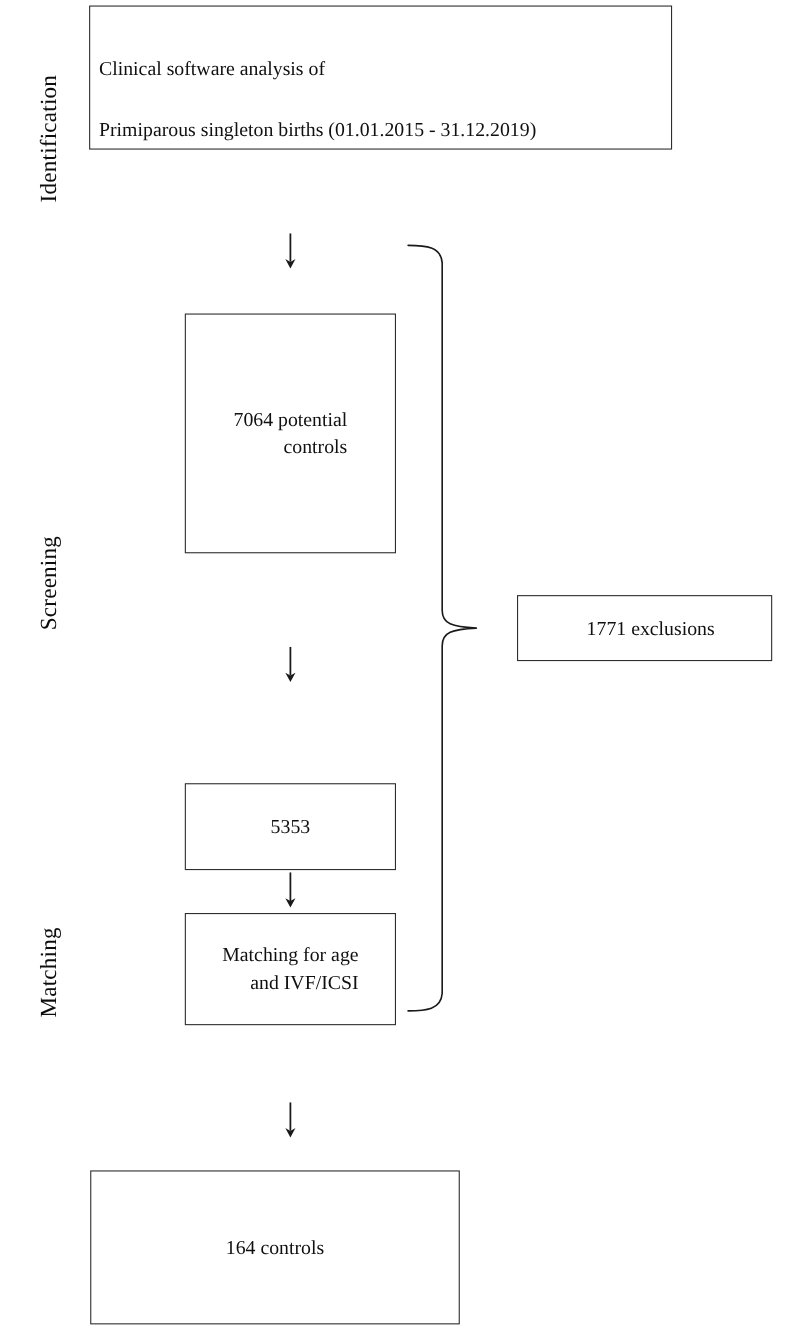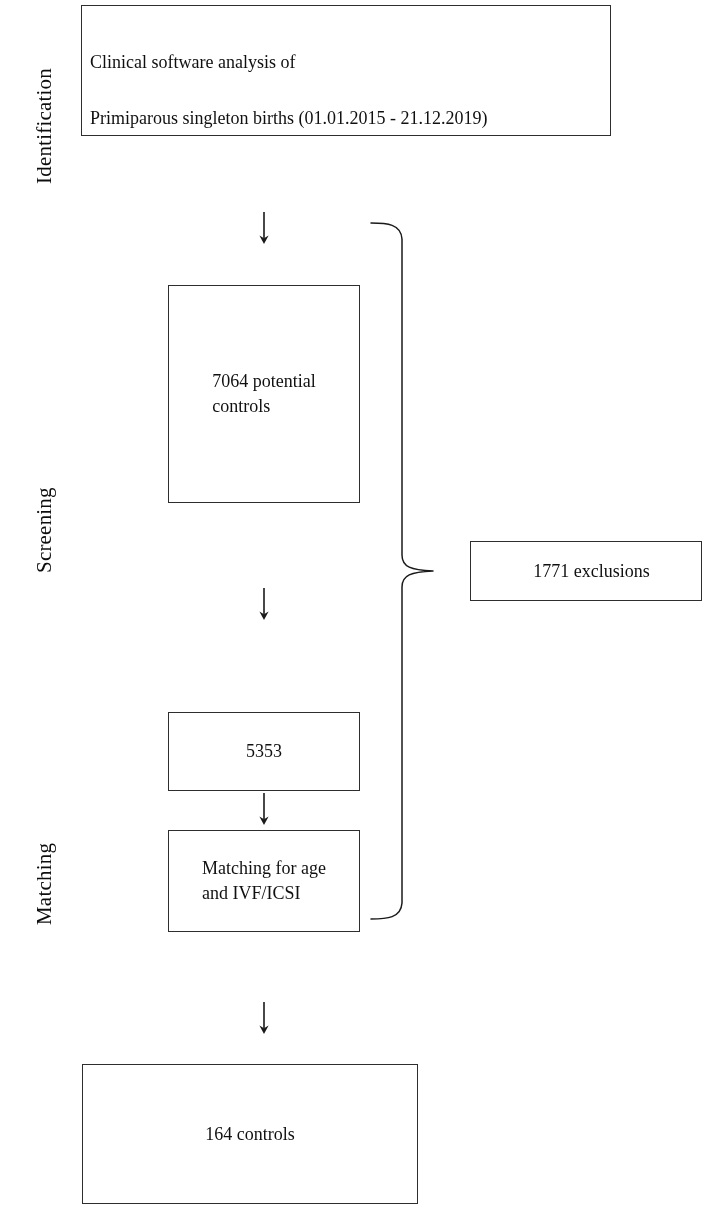--- a/index.html
+++ b/index.html
@@ -33,21 +33,21 @@
 
   
   .flow-box {
     position: absolute;
     box-sizing: border-box;
     border: 1.1px solid #2e2e2e;
     background: #ffffff;
     display: flex;
     align-items: center;
     justify-content: center;
-    text-align: left;
+    text-align: right;
     font-size: 18px;
     line-height: 1.38;
     color: #101010;
   }
   .flow-box.align-left {
     display: block;
     text-align: center;
   }
   .box-line {
     display: block;
@@ -84,21 +84,21 @@
 <div id="canvas">
 
   <div class="stage-label" style="left: 32px; top: 184px;">Identification</div>
 
   <div class="stage-label" style="left: 32px; top: 573px;">Screening</div>
 
   <div class="stage-label" style="left: 32px; top: 925px;">Matching</div>
 
   <div class="flow-box align-left" id="box-identification" style="left: 81px; top: 5px; width: 530px; height: 131px;">
     <span class="box-line line-1">Clinical software analysis of</span>
-    <span class="box-line line-2">Primiparous singleton births (01.01.2015 - 21.12.2019)</span>
+    <span class="box-line line-2">Primiparous singleton births (01.01.2015 - 31.12.2019)</span>
   </div>
 
   <div class="arrow" style="left: 256px; top: 212px;">
     <svg width="16" height="34" viewBox="0 0 16 34">
       <line x1="8" y1="0" x2="8" y2="26" stroke="#1a1a1a" stroke-width="1.6"></line>
       <path d="M8 32 L3.4 23.5 L8 26.2 L12.6 23.5 Z" fill="#1a1a1a"></path>
     </svg>
   </div>
 
   <div id="brace-exclusions" style="left: 365px; top: 215px;">

